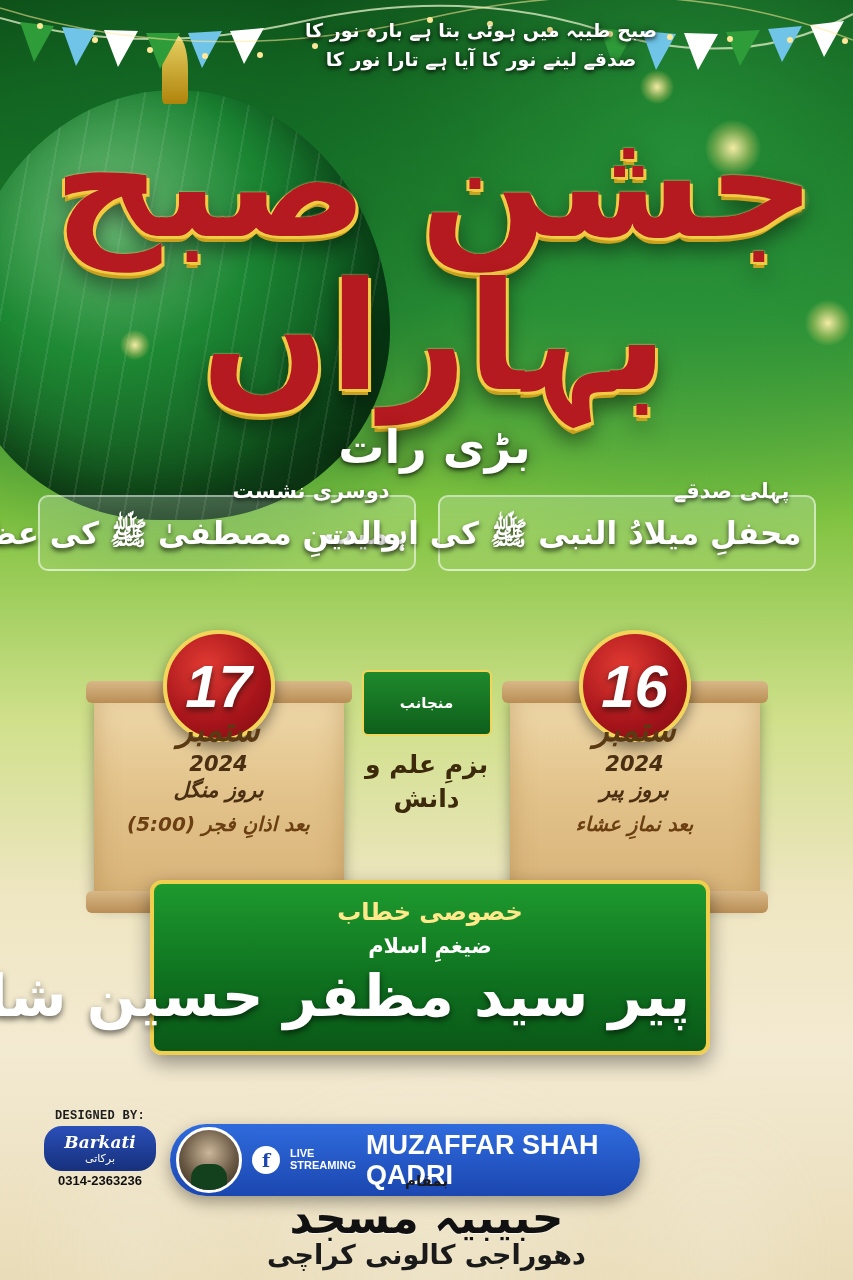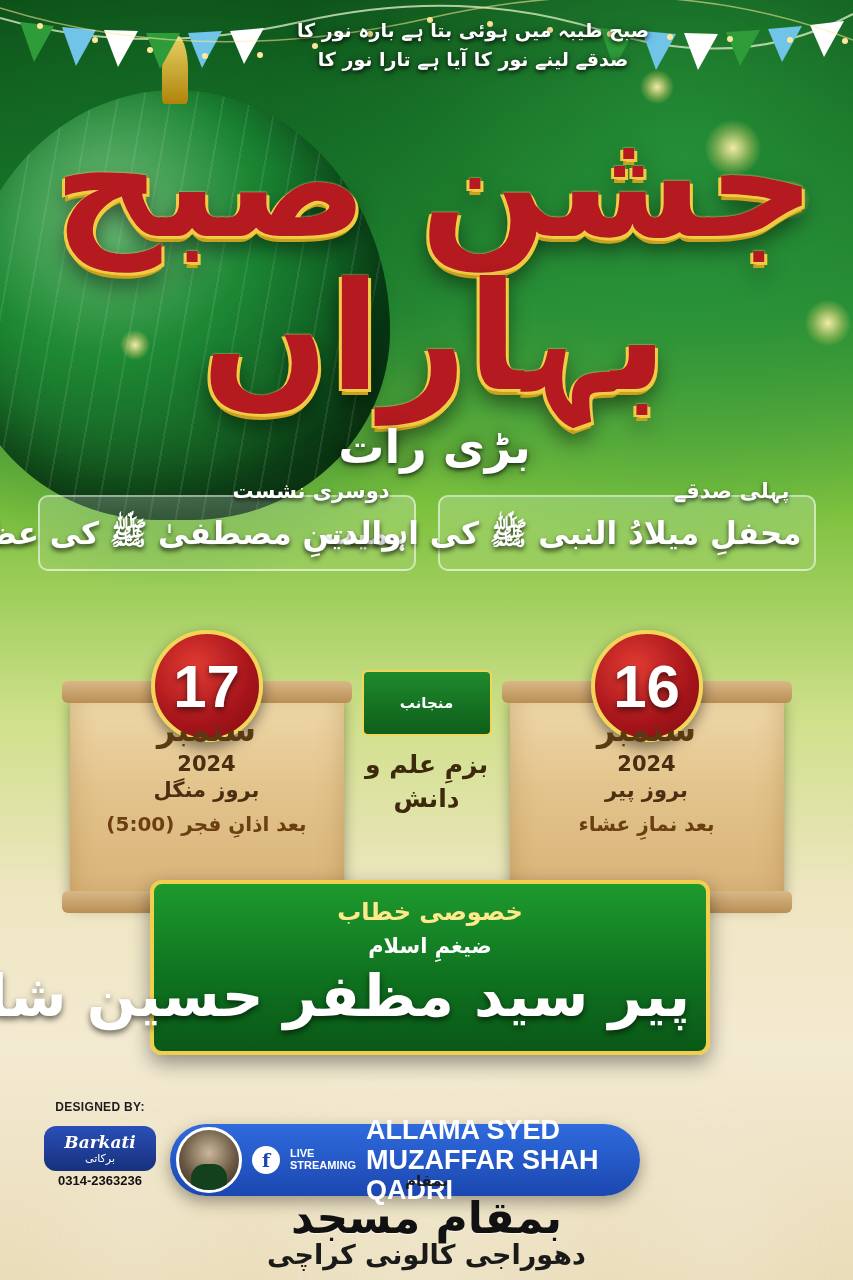--- a/index.html
+++ b/index.html
@@ -60,21 +60,21 @@
   .string-lights {
     position: absolute; top: 0; left: 0; right: 0; height: 120px;
     pointer-events: none;
   }
   .flagline { position: absolute; top: 0; left: 0; right: 0; height: 110px; pointer-events: none; }
 
   
   .urdu { font-family: "DejaVu Sans", "Liberation Sans", sans-serif; direction: rtl; }
 
   .couplet {
-    position: absolute; top: 16px; right: 170px; width: 420px;
+    position: absolute; top: 16px; right: 162px; width: 420px;
     text-align: center; color: #ffffff; line-height: 1.55;
     font-size: 19px; font-weight: bold;
     text-shadow: 0 2px 4px rgba(0,0,0,0.75), 0 0 10px rgba(0,0,0,0.5);
   }
   .couplet div { white-space: nowrap; }
 
   .title-wrap {
     position: absolute; top: 108px; left: 16px; right: 0;
     text-align: center;
   }
@@ -118,25 +118,26 @@
     text-shadow: 0 3px 5px rgba(0,0,0,0.7);
     line-height: 1.35; white-space: nowrap;
   }
 
   
   .scrolls {
     position: absolute; top: 640px; left: 0; right: 0;
     display: flex; flex-direction: row-reverse; justify-content: center; align-items: flex-start; gap: 18px;
   }
   .scroll {
-    position: relative; width: 274px; height: 210px;
+    position: relative; width: 250px; height: 210px;
     background: linear-gradient(180deg,#efd9ab 0%, #e3c48c 45%, #d7b277 100%);
     border-radius: 8px;
     box-shadow: 0 6px 14px rgba(0,0,0,0.35), inset 0 0 26px rgba(150,100,40,0.35);
     margin-top: 52px;
+    font-style: italic;
   }
   .scroll:before, .scroll:after {
     content: ""; position: absolute; left: -8px; right: -8px; height: 22px;
     background: linear-gradient(180deg,#d8b887,#b98e55);
     border-radius: 6px;
   }
   .scroll:before { top: -11px; }
   .scroll:after { bottom: -11px; }
   .scroll-inner {
     position: absolute; inset: 18px 14px 14px;
@@ -184,24 +185,24 @@
   .speaker-name {
     color: #ffffff; font-size: 58px; font-weight: bold; line-height: 1.25; margin-top: 2px;
     text-shadow: 0 3px 6px rgba(0,0,0,0.6);
     white-space: nowrap;
   }
 
   
   .designer {
     position: absolute; left: 44px; bottom: 92px; width: 112px; text-align: center;
   }
-  .designed-by { font-size: 12px; font-weight: bold; color: #1d1d1d; letter-spacing: .3px; }
+  .designed-by { font-size: 12px; font-weight: bold; color: #1d1d1d; letter-spacing: .3px; font-family: Liberation Mono, monospace; }
   .designer-logo {
-    margin-top: 12px; background: linear-gradient(180deg,#2a4fb8,#16307c);
-    border-radius: 12px; color: #fff; padding: 6px 2px;
+    margin-top: 3px; background: linear-gradient(180deg,#2a4fb8,#16307c);
+    border-radius: 18px; color: #fff; padding: 6px 2px;
   }
   .designer-logo .b1 { font-family: "DejaVu Serif", serif; font-style: italic; font-size: 17px; font-weight: bold; }
   .designer-logo .b2 { font-size: 11px; }
   .designer-phone { font-size: 13px; font-weight: bold; color: #111; margin-top: 2px; }
 
   
   .live-bar {
     position: absolute; left: 170px; bottom: 84px; width: 470px; height: 72px;
     background: linear-gradient(180deg,#2f6bdd 0%, #1b47b0 100%);
     border-radius: 36px;
@@ -363,24 +364,23 @@
   </div>
 
   <div class="live-bar">
     <div class="live-avatar"></div>
     <div class="fb-badge">f</div>
     <div class="live-label">
       <div>LIVE</div>
       <div>STREAMING</div>
     </div>
     <div class="live-name">
-      <div>ALLAMA SYED</div>
       <div>MUZAFFAR SHAH QADRI</div>
     </div>
   </div>
 
   <div class="footer">
     <div class="footer-badge urdu">بمقام</div>
-    <div class="footer-name urdu">بمقام مسجد</div>
+    <div class="footer-name urdu">حبیبیہ مسجد</div>
     <div class="footer-addr urdu">دھوراجی کالونی کراچی</div>
   </div>
 
 </div>
 
 </body></html>

